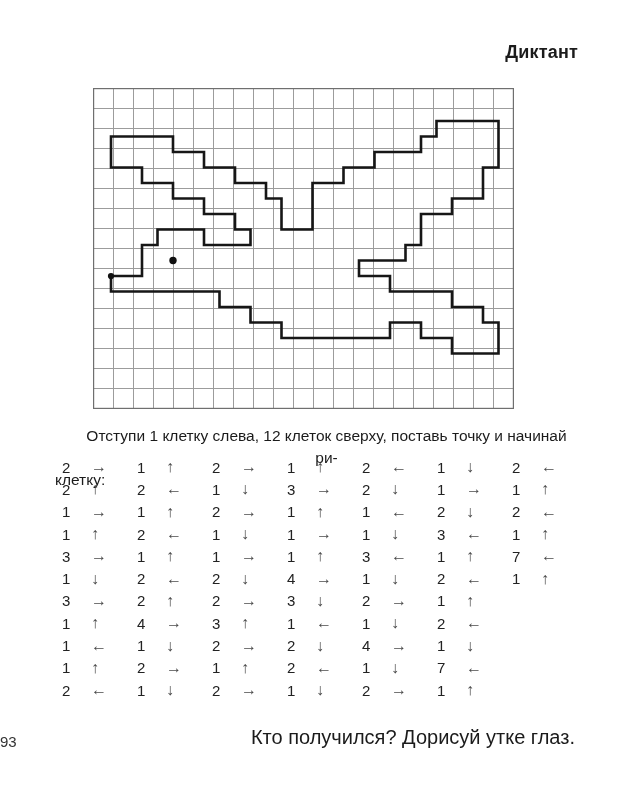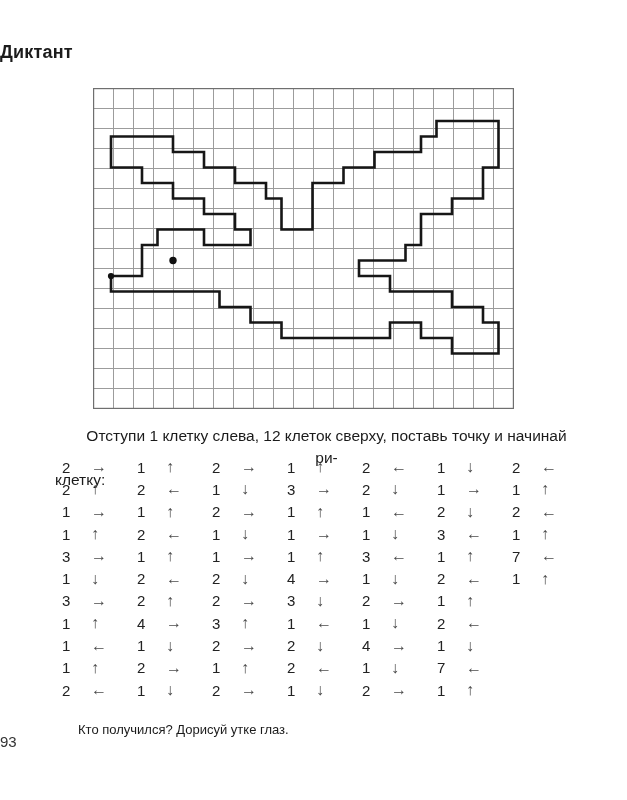--- a/index.html
+++ b/index.html
@@ -1,37 +1,37 @@
 <!DOCTYPE html>
 <html><head>
 <meta charset="utf-8">
 <style>
   html,body{margin:0;padding:0;background:#ffffff;}
   .page{
     position:relative;width:627px;height:800px;background:#ffffff;
     font-family:"Liberation Sans", sans-serif;color:#1b1b1b;overflow:hidden;
   }
   .title{
-    position:absolute;top:42px;left:0;width:562px;text-align:left;
+    position:absolute;top:42px;left:16px;width:562px;text-align:right;
     font-size:18px;font-weight:bold;letter-spacing:.2px;
   }
   .grid-wrap{position:absolute;left:93px;top:88px;width:421px;height:321px;}
   .instructions{
     position:absolute;left:55px;top:409px;width:520px;
     font-size:15.5px;line-height:22px;
   }
   .instructions .l1{display:inline-block;margin-left:23px;text-align:center;}
   .dict-table{position:absolute;left:0;top:456px;width:627px;height:250px;}
   .dict-col{position:absolute;top:0;}
   .dict-row{height:22.3px;display:flex;align-items:center;}
   .dict-row .num{display:inline-block;width:14px;font-size:15px;color:#222;}
   .dict-row .arr{margin-left:15px;font-size:16px;color:#4a4a4a;line-height:1;}
   .question{
     position:absolute;left:55px;top:706px;width:520px;
-    font-size:13px;line-height:22px;
+    font-size:20px;line-height:22px;text-align:right;
   }
   .question .q{display:inline-block;margin-left:23px;}
   .pagenum{
     position:absolute;left:0;top:733px;width:627px;text-align:left;font-size:15px;color:#333;
   }
 </style>
 </head>
 <body>
 
 <div class="page">

